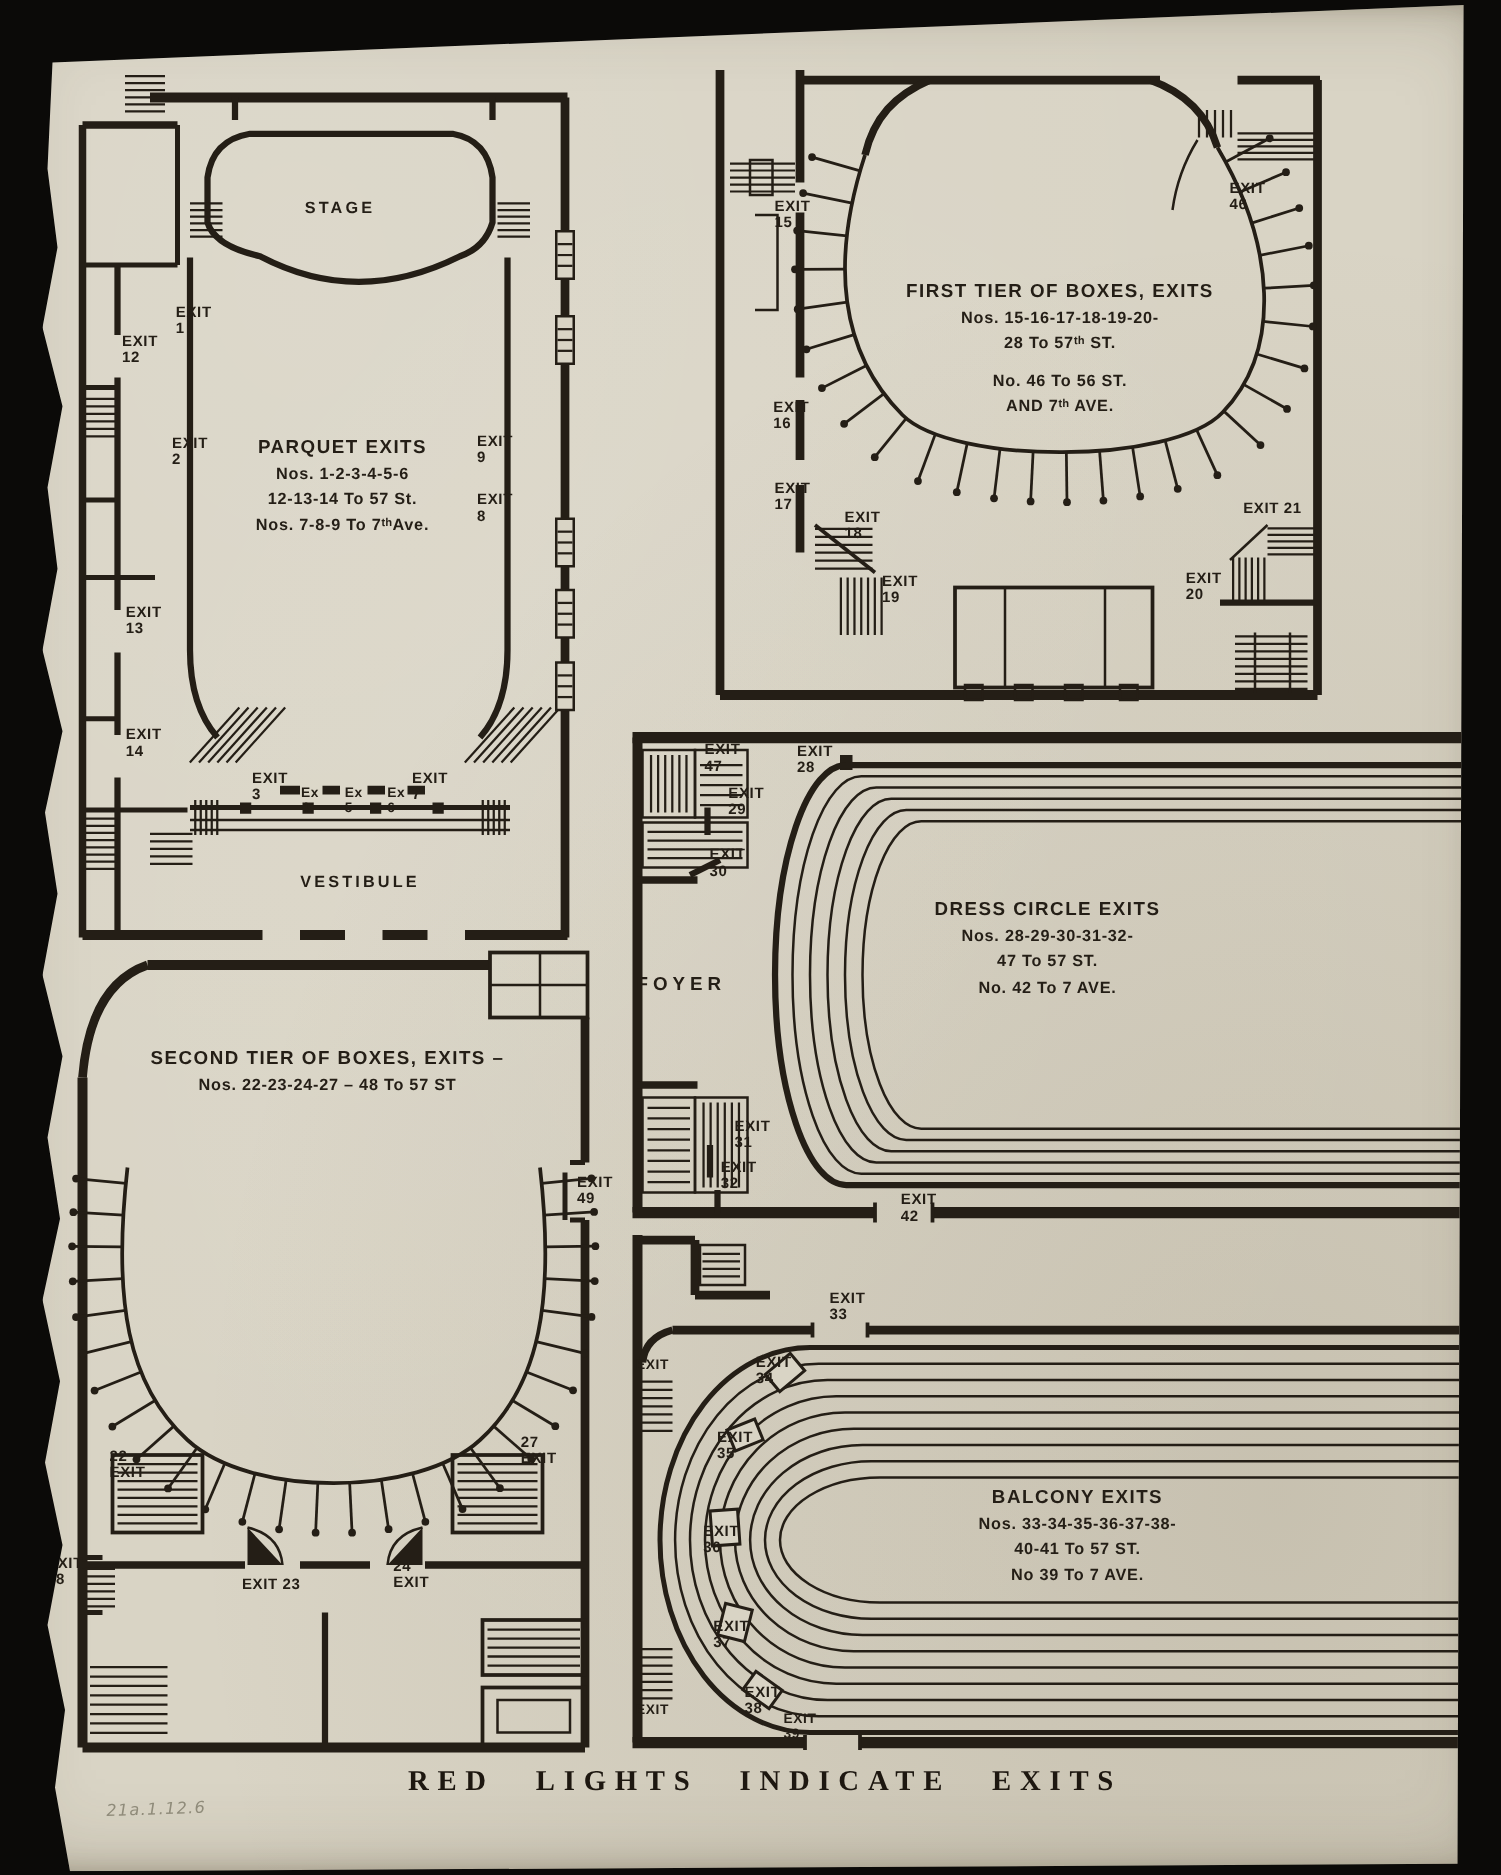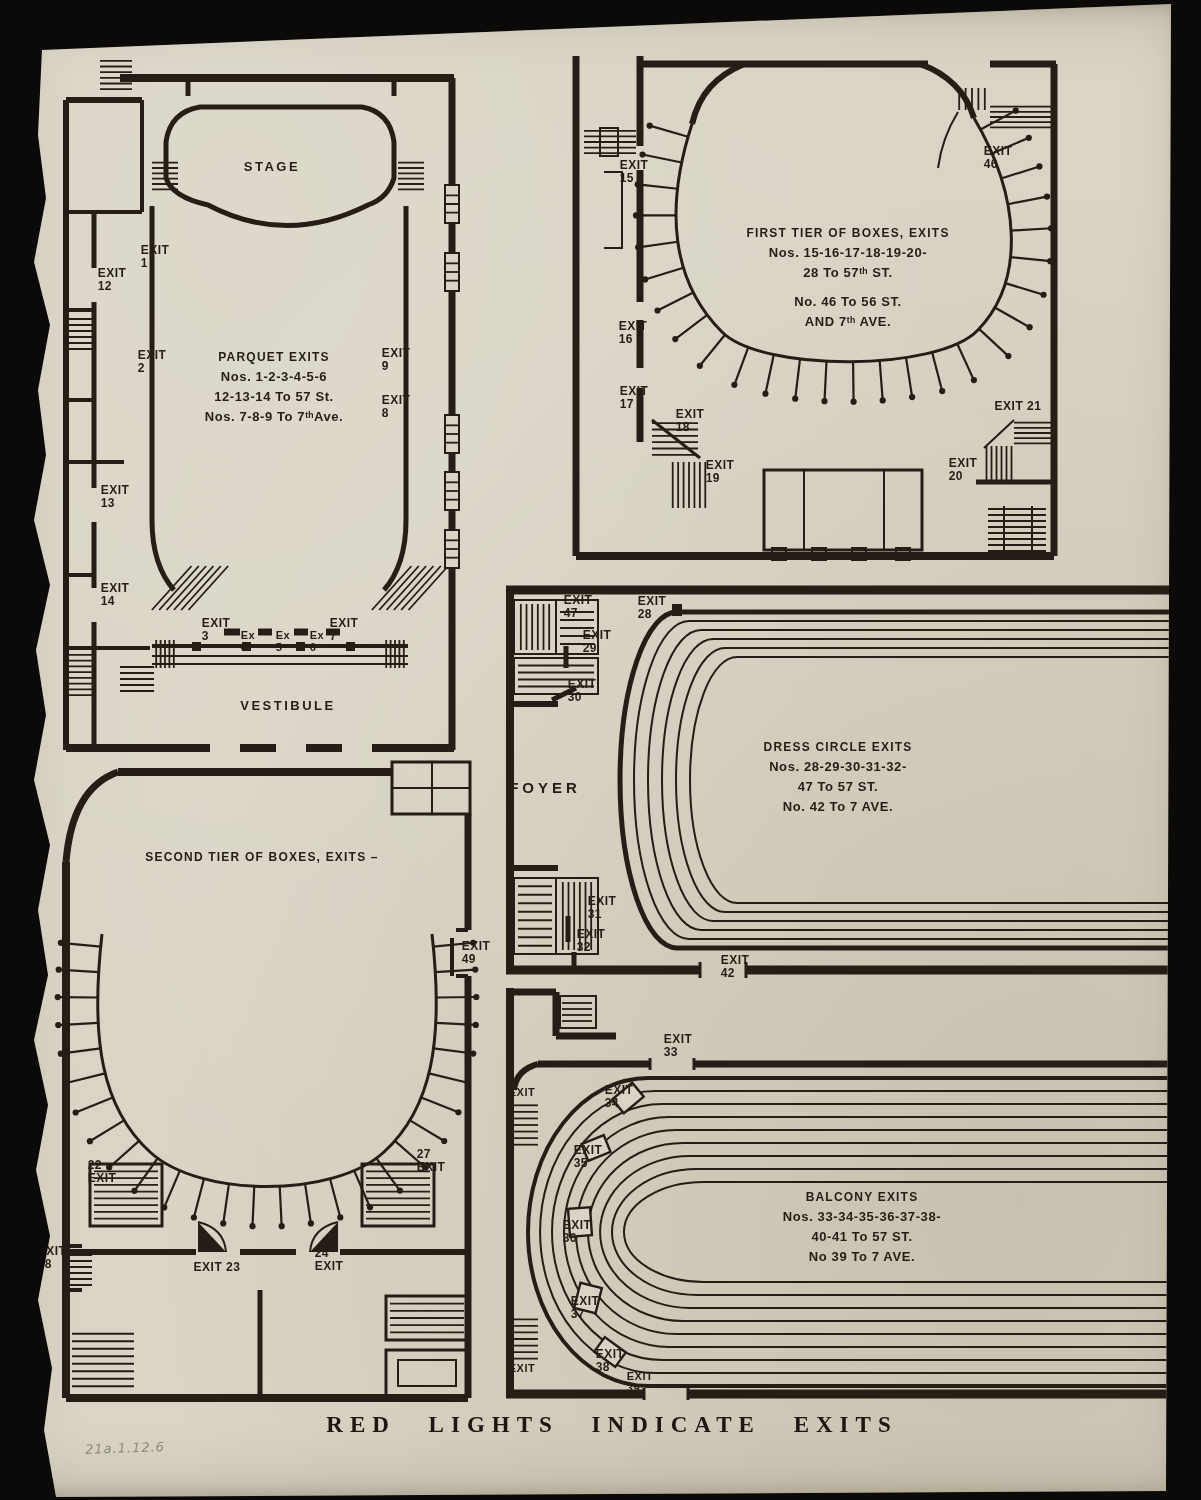--- a/index.html
+++ b/index.html
@@ -42,21 +42,21 @@
     position:absolute;transform:translate(-50%,-50%);
     font:700 12px "Liberation Sans","DejaVu Sans",sans-serif;
     color:var(--ink);letter-spacing:.5px;line-height:1.12;
     white-space:pre-line;
   }
   .sm{font-size:11px}
   .sp2{letter-spacing:2.5px;font-size:13px}
   .sp4{letter-spacing:4px;font-size:15px}
   .tblock{position:absolute;transform:translate(-50%,-50%);text-align:center;color:var(--ink);
     font:700 13px "Liberation Sans","DejaVu Sans",sans-serif;line-height:1.55;letter-spacing:.6px;}
-  .tblock .t1{font-size:12px;letter-spacing:1.2px;}
+  .tblock .t1{font-size:15px;letter-spacing:1.2px;}
   .tblock .gap{margin-top:9px;}
   .footer{
     position:absolute;transform:translate(-50%,-50%);
     font:700 23px "Liberation Serif","DejaVu Serif",serif;
     color:#1d1710;letter-spacing:7px;word-spacing:20px;white-space:nowrap;
   }
   .note{
     position:absolute;transform:translate(-50%,-50%) rotate(-2deg);
     font:italic 400 13px "DejaVu Sans",sans-serif;color:#8f8b7a;letter-spacing:1px;white-space:nowrap;
   }
@@ -657,21 +657,21 @@
   <div class="lbl" style="left:690px;top:421px">EXIT
 18</div>
   <div class="lbl" style="left:720px;top:472px">EXIT
 19</div>
   <div class="lbl" style="left:998px;top:158px">EXIT
 46</div>
   <div class="lbl" style="left:1018px;top:407px">EXIT 21</div>
   <div class="lbl" style="left:963px;top:470px">EXIT
 20</div>
 
-  <div class="tblock" style="left:838px;top:778px;width:240px">
+  <div class="tblock" style="left:838px;top:758px;width:240px">
     <div class="t1">DRESS CIRCLE EXITS</div>
     <div>Nos. 28-29-30-31-32-</div>
     <div>47 To 57 ST.</div>
     <div>No. 42 To 7 AVE.</div>
   </div>
   <div class="lbl sp4" style="left:545px;top:788px">FOYER</div>
   <div class="lbl" style="left:578px;top:607px">EXIT
 47</div>
   <div class="lbl" style="left:652px;top:608px">EXIT
 28</div>
@@ -681,20 +681,21 @@
 30</div>
   <div class="lbl" style="left:602px;top:908px">EXIT
 31</div>
   <div class="lbl" style="left:591px;top:941px">EXIT
 32</div>
   <div class="lbl" style="left:735px;top:967px">EXIT
 42</div>
 
   <div class="tblock" style="left:262px;top:857px;width:360px">
     <div class="t1">SECOND TIER OF BOXES, EXITS –</div>
+    <div>Nos. 22-23-24-27 – 48 To 57 ST</div>
   </div>
   <div class="lbl" style="left:476px;top:953px">EXIT
 49</div>
   <div class="lbl" style="left:102px;top:1172px">22
 EXIT</div>
   <div class="lbl" style="left:431px;top:1161px">27
 EXIT</div>
   <div class="lbl" style="left:52px;top:1258px">EXIT
 48</div>
   <div class="lbl" style="left:217px;top:1268px">EXIT 23</div>

